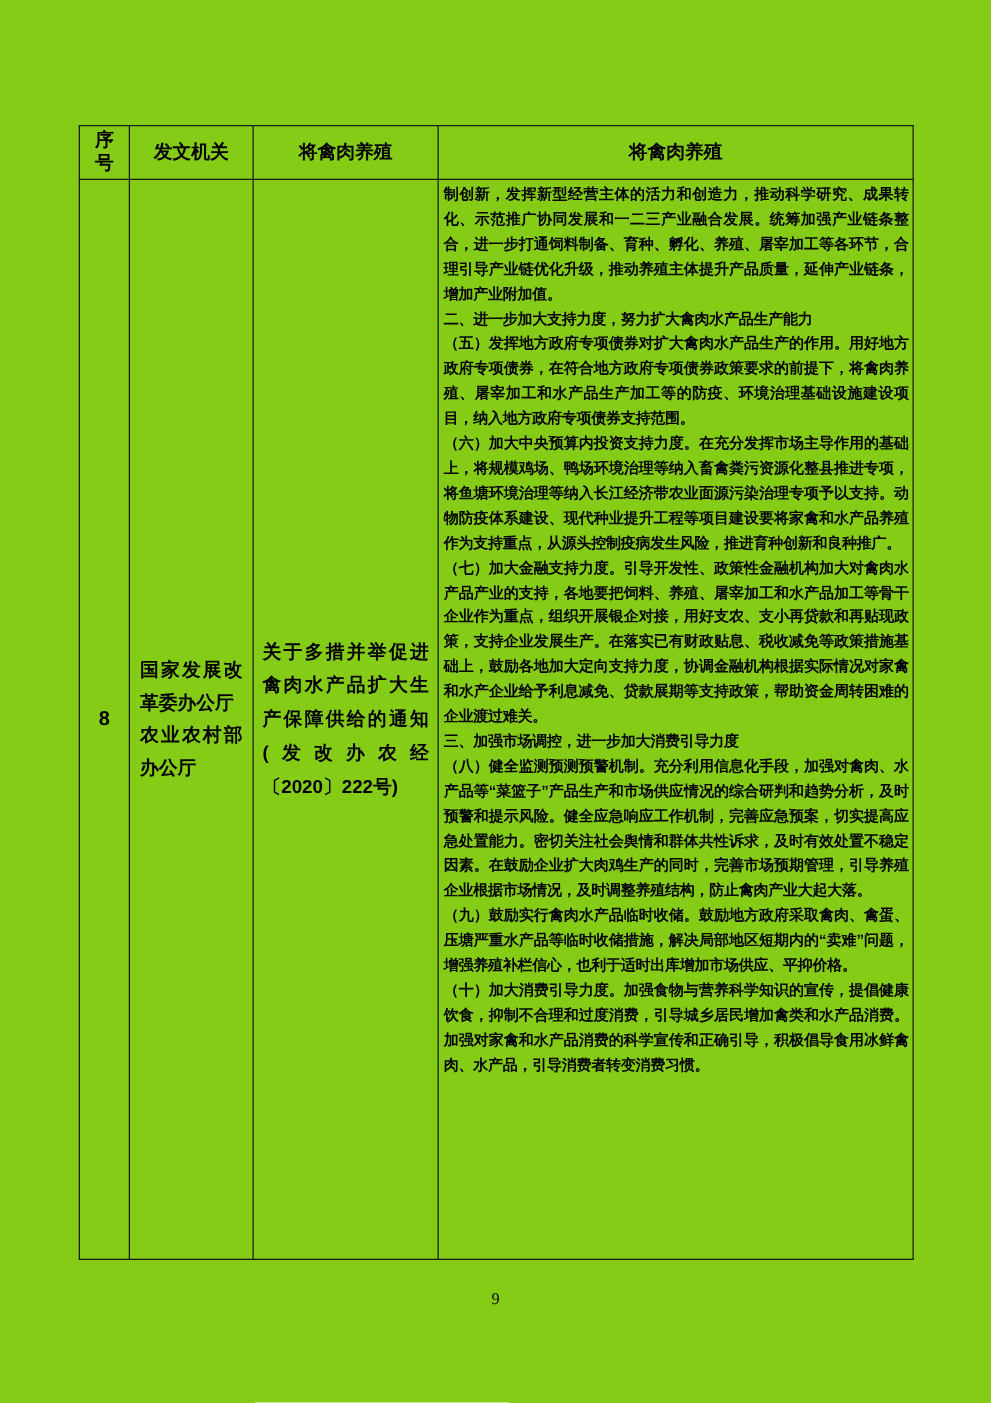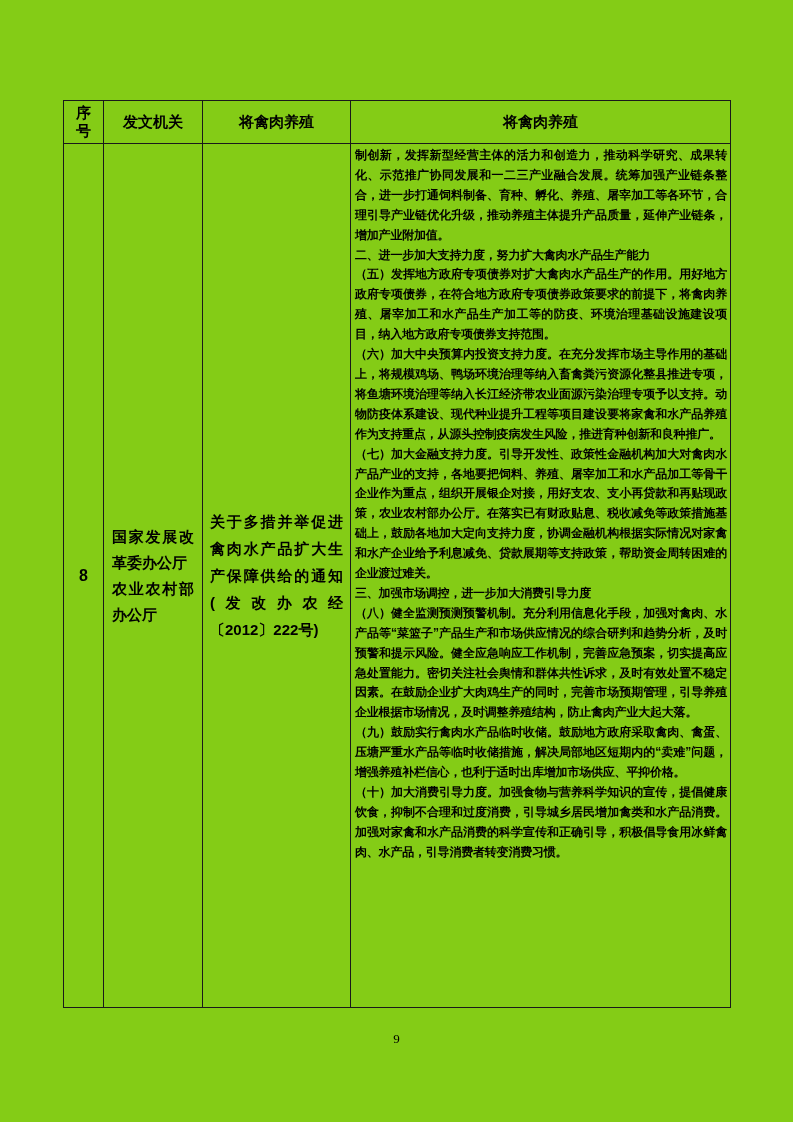--- a/index.html
+++ b/index.html
@@ -113,27 +113,27 @@
         <th>将禽肉养殖</th>
       </tr>
     </thead>
     <tbody>
       <tr class="data-row">
         <td class="cell-no">8</td>
         <td class="cell-org">
           <div>国家发展改革委办公厅</div>
           <div>农业农村部办公厅</div>
         </td>
-        <td class="cell-title">关于多措并举促进禽肉水产品扩大生产保障供给的通知(发改办农经〔2012〕222号)</td>
+        <td class="cell-title">关于多措并举促进禽肉水产品扩大生产保障供给的通知(发改办农经〔2020〕222号)</td>
         <td class="cell-body">
           <p>制创新，发挥新型经营主体的活力和创造力，推动科学研究、成果转化、示范推广协同发展和一二三产业融合发展。统筹加强产业链条整合，进一步打通饲料制备、育种、孵化、养殖、屠宰加工等各环节，合理引导产业链优化升级，推动养殖主体提升产品质量，延伸产业链条，增加产业附加值。</p>
           <p>二、进一步加大支持力度，努力扩大禽肉水产品生产能力</p>
           <p>（五）发挥地方政府专项债券对扩大禽肉水产品生产的作用。用好地方政府专项债券，在符合地方政府专项债券政策要求的前提下，将禽肉养殖、屠宰加工和水产品生产加工等的防疫、环境治理基础设施建设项目，纳入地方政府专项债券支持范围。</p>
           <p>（六）加大中央预算内投资支持力度。在充分发挥市场主导作用的基础上，将规模鸡场、鸭场环境治理等纳入畜禽粪污资源化整县推进专项，将鱼塘环境治理等纳入长江经济带农业面源污染治理专项予以支持。动物防疫体系建设、现代种业提升工程等项目建设要将家禽和水产品养殖作为支持重点，从源头控制疫病发生风险，推进育种创新和良种推广。</p>
-          <p>（七）加大金融支持力度。引导开发性、政策性金融机构加大对禽肉水产品产业的支持，各地要把饲料、养殖、屠宰加工和水产品加工等骨干企业作为重点，组织开展银企对接，用好支农、支小再贷款和再贴现政策，农业农村部办公厅。在落实已有财政贴息、税收减免等政策措施基础上，鼓励各地加大定向支持力度，协调金融机构根据实际情况对家禽和水产企业给予利息减免、贷款展期等支持政策，帮助资金周转困难的企业渡过难关。</p>
+          <p>（七）加大金融支持力度。引导开发性、政策性金融机构加大对禽肉水产品产业的支持，各地要把饲料、养殖、屠宰加工和水产品加工等骨干企业作为重点，组织开展银企对接，用好支农、支小再贷款和再贴现政策，支持企业发展生产。在落实已有财政贴息、税收减免等政策措施基础上，鼓励各地加大定向支持力度，协调金融机构根据实际情况对家禽和水产企业给予利息减免、贷款展期等支持政策，帮助资金周转困难的企业渡过难关。</p>
           <p>三、加强市场调控，进一步加大消费引导力度</p>
           <p>（八）健全监测预测预警机制。充分利用信息化手段，加强对禽肉、水产品等“菜篮子”产品生产和市场供应情况的综合研判和趋势分析，及时预警和提示风险。健全应急响应工作机制，完善应急预案，切实提高应急处置能力。密切关注社会舆情和群体共性诉求，及时有效处置不稳定因素。在鼓励企业扩大肉鸡生产的同时，完善市场预期管理，引导养殖企业根据市场情况，及时调整养殖结构，防止禽肉产业大起大落。</p>
           <p>（九）鼓励实行禽肉水产品临时收储。鼓励地方政府采取禽肉、禽蛋、压塘严重水产品等临时收储措施，解决局部地区短期内的“卖难”问题，增强养殖补栏信心，也利于适时出库增加市场供应、平抑价格。</p>
           <p>（十）加大消费引导力度。加强食物与营养科学知识的宣传，提倡健康饮食，抑制不合理和过度消费，引导城乡居民增加禽类和水产品消费。加强对家禽和水产品消费的科学宣传和正确引导，积极倡导食用冰鲜禽肉、水产品，引导消费者转变消费习惯。</p>
         </td>
       </tr>
     </tbody>
   </table>
 
   <div class="page-number">9</div>

